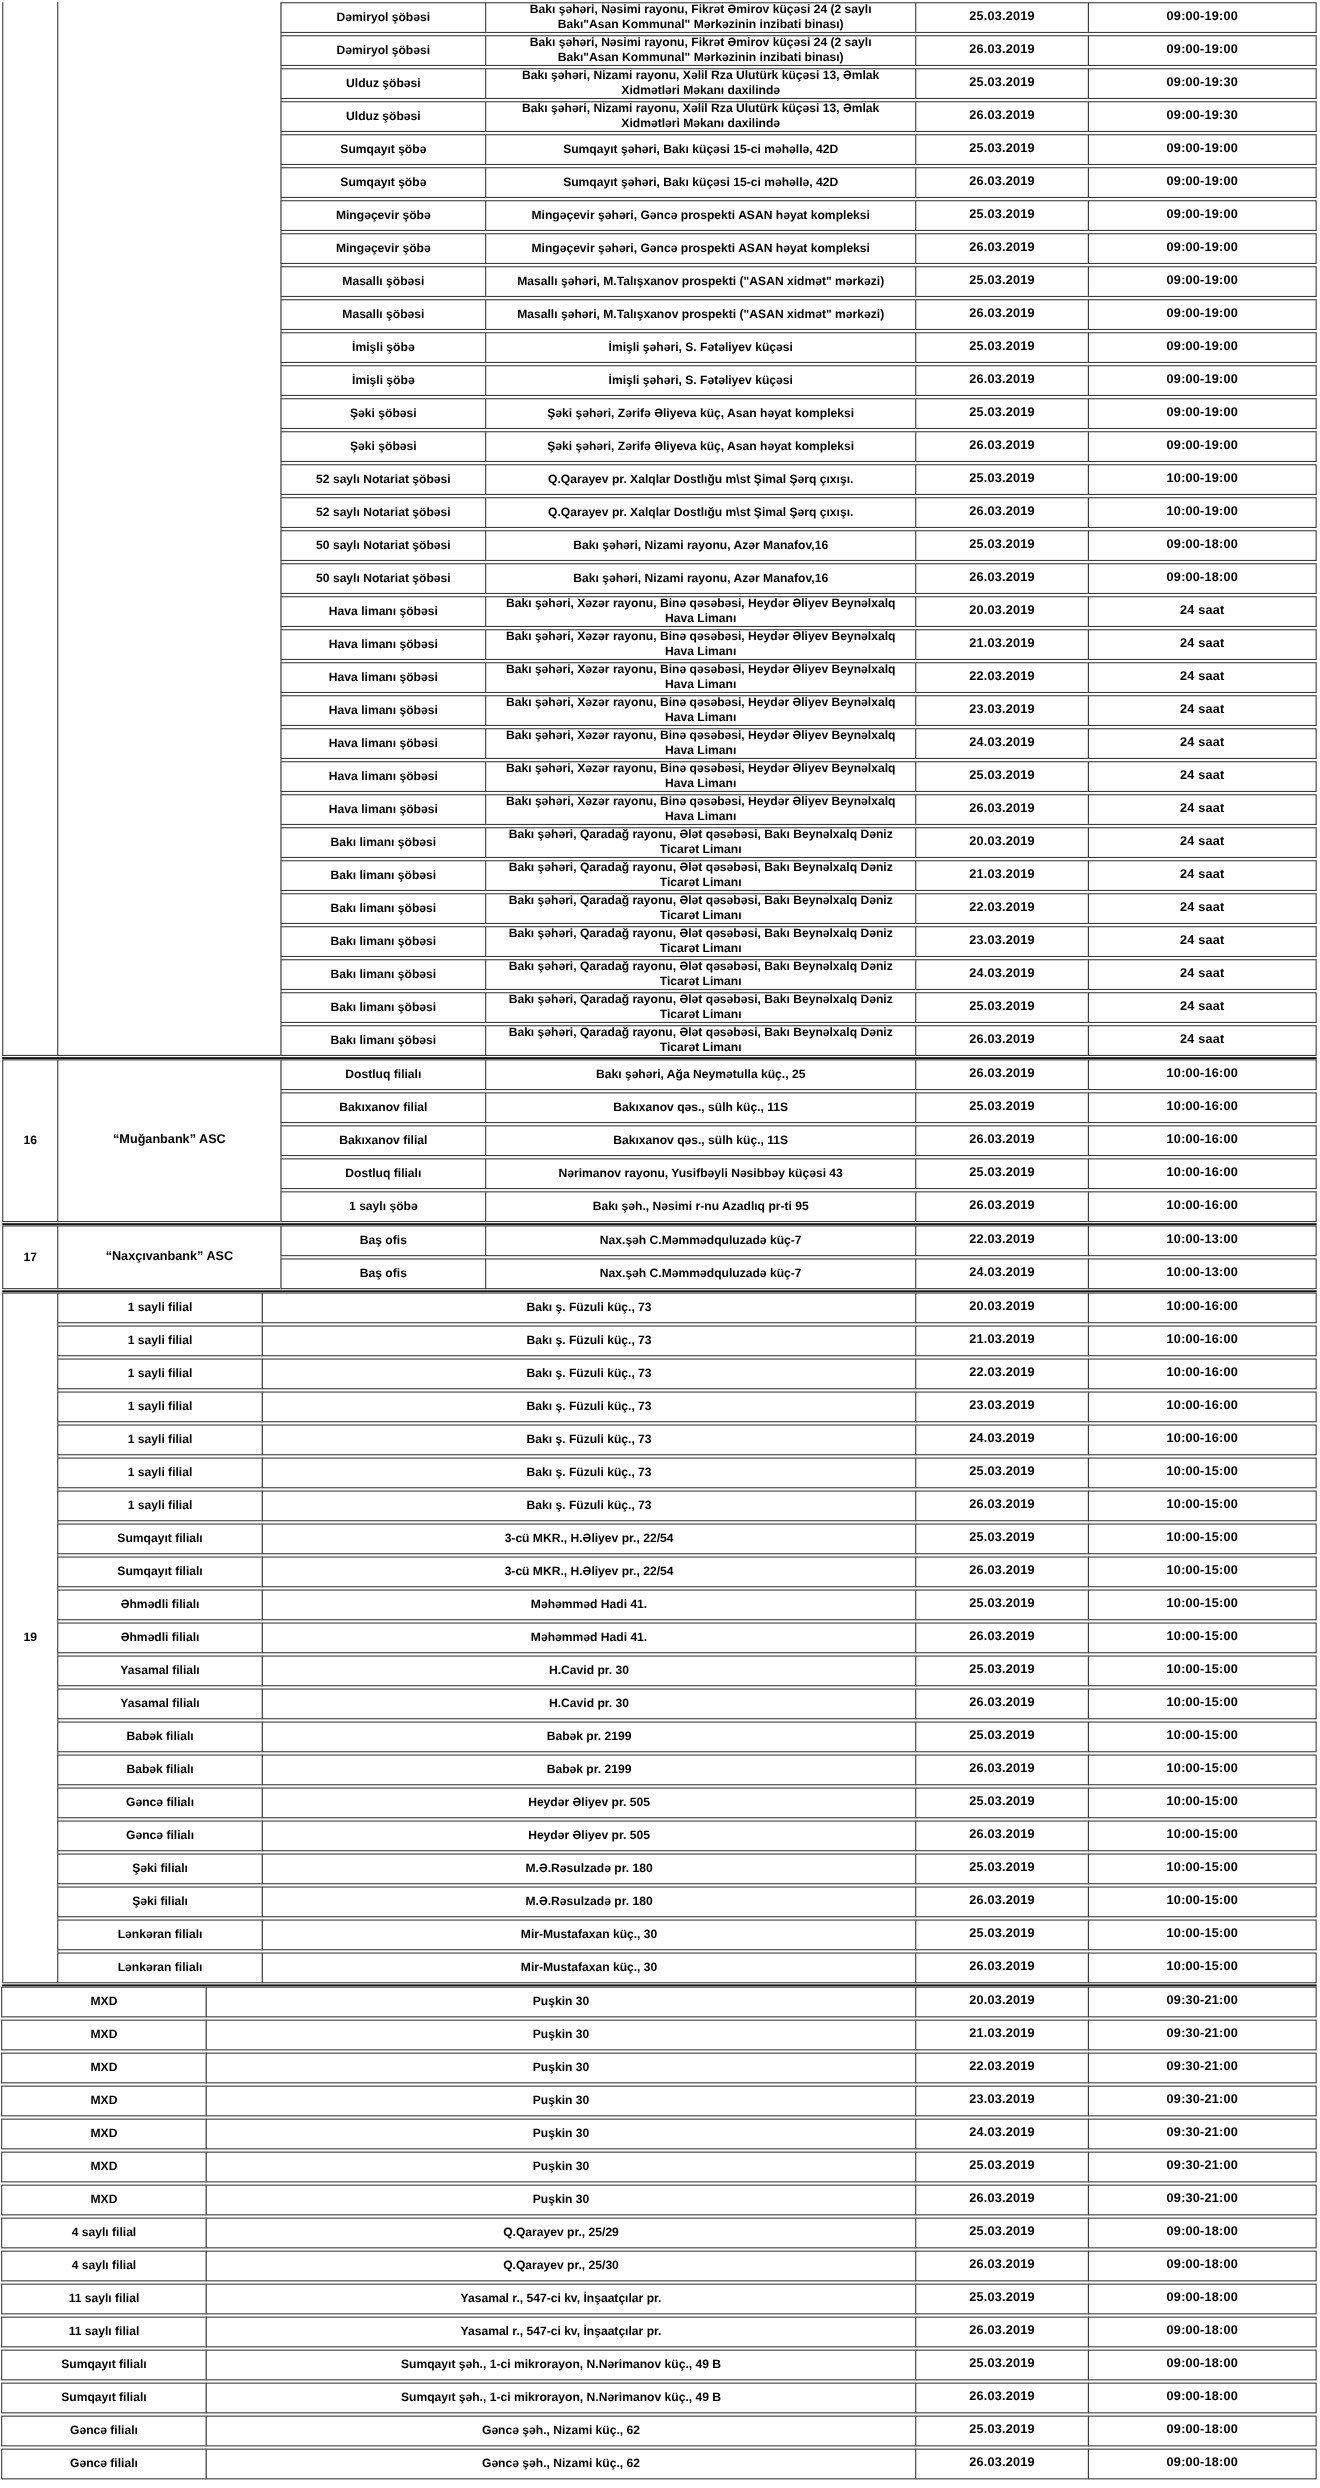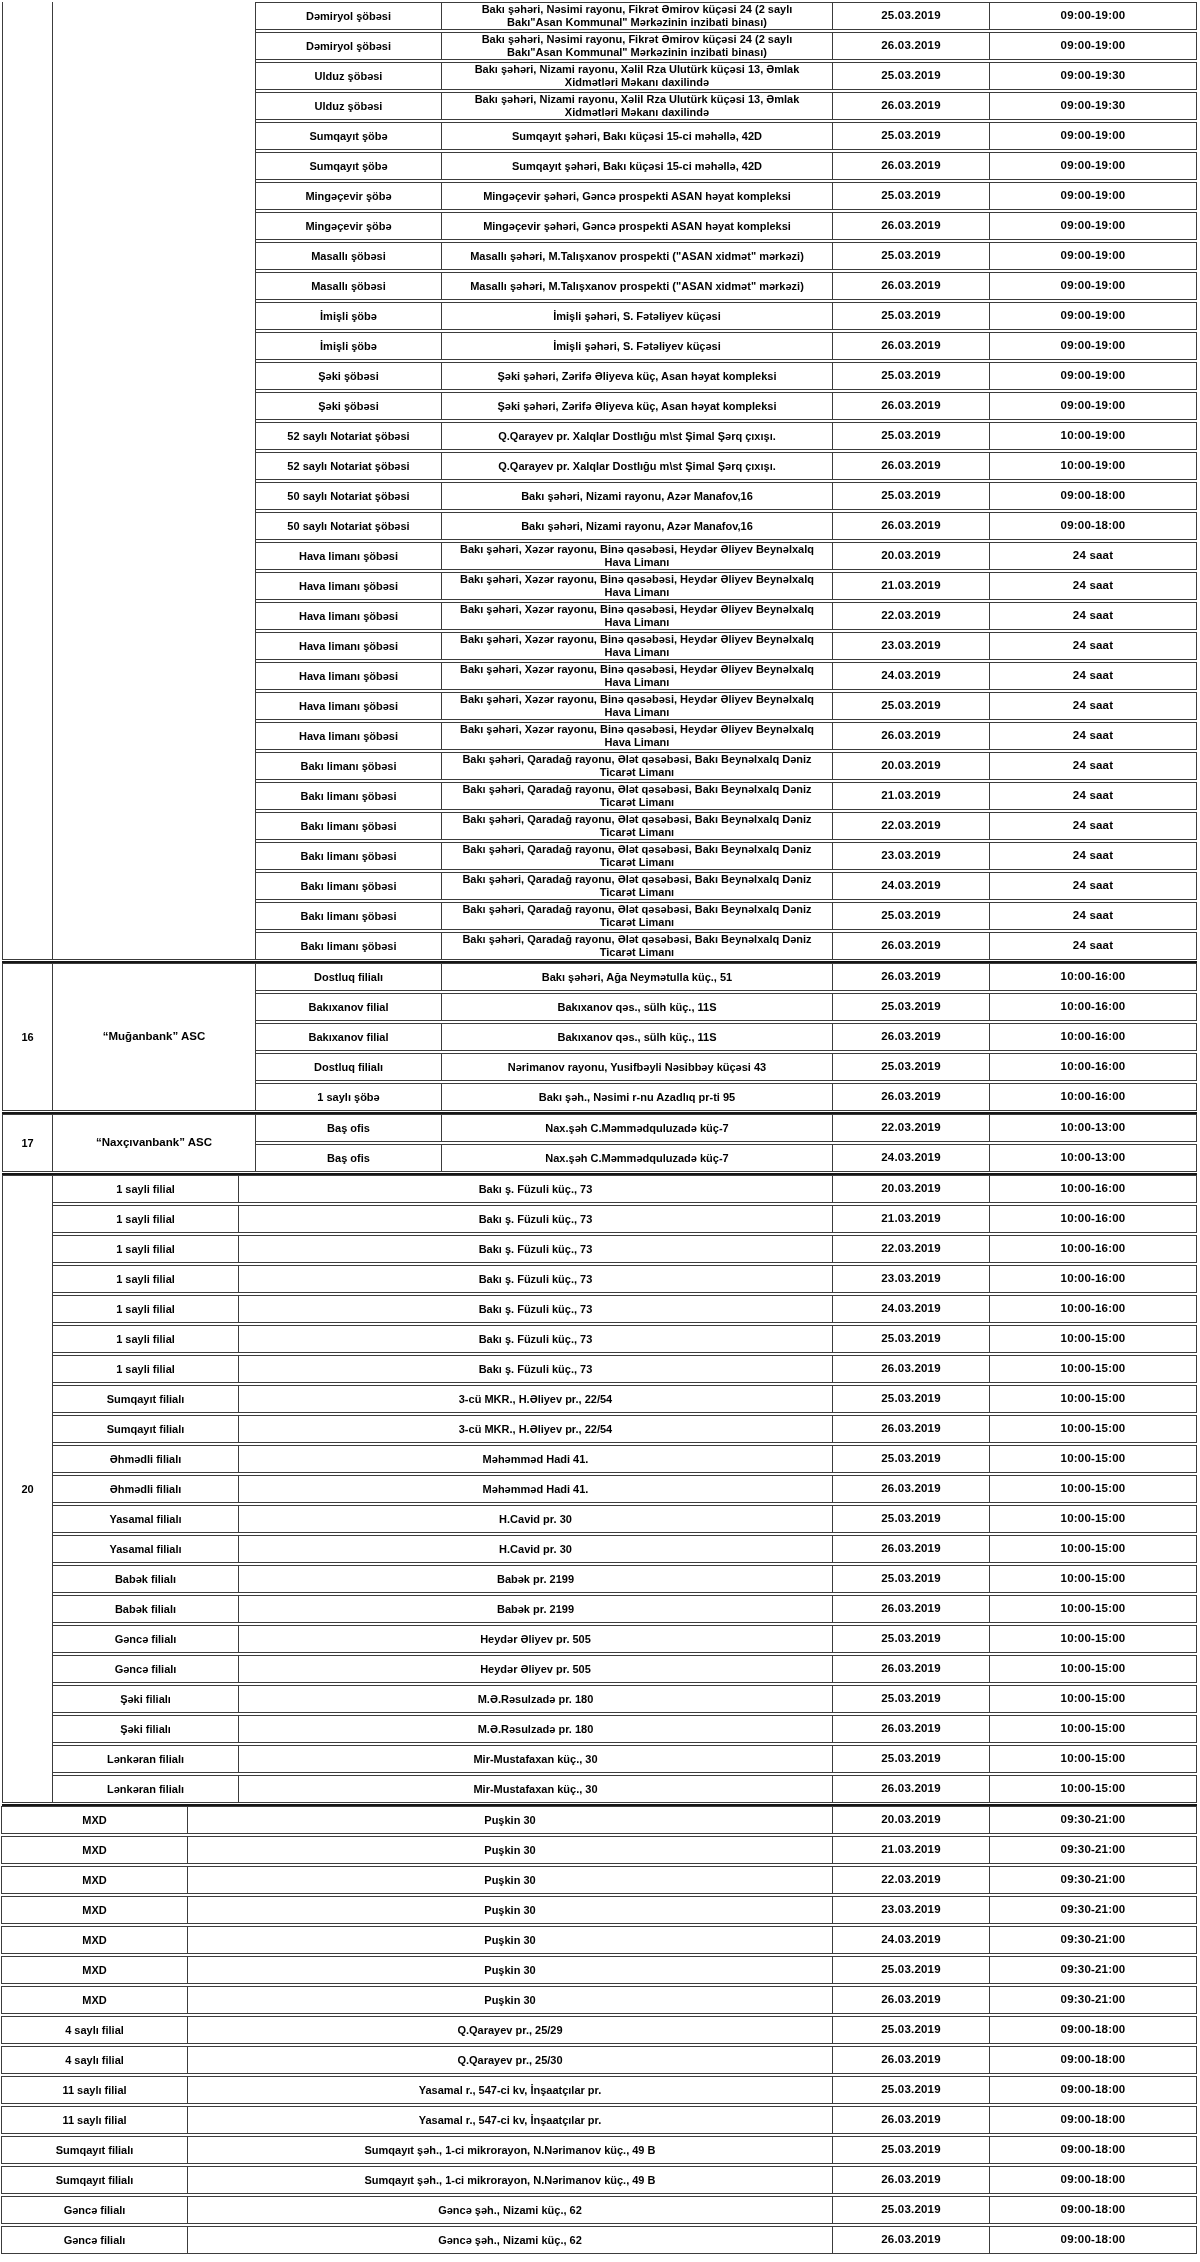--- a/index.html
+++ b/index.html
@@ -235,21 +235,21 @@
     <div class="cell hours">24 saat</div>
   </div>
       </div>
   </div>
     <div class="section">
     <div class="cell num">16</div>
     <div class="cell bank">“Muğanbank” ASC</div>
     <div class="rows">
         <div class="row">
     <div class="cell branch">Dostluq filialı</div>
-    <div class="cell addr">Bakı şəhəri, Ağa Neymətulla küç., 51</div>
+    <div class="cell addr">Bakı şəhəri, Ağa Neymətulla küç., 25</div>
     <div class="cell date">26.03.2019</div>
     <div class="cell hours">10:00-16:00</div>
   </div>
         <div class="row">
     <div class="cell branch">Bakıxanov filial</div>
     <div class="cell addr">Bakıxanov qəs., sülh küç., 11S</div>
     <div class="cell date">25.03.2019</div>
     <div class="cell hours">10:00-16:00</div>
   </div>
         <div class="row">
@@ -284,21 +284,21 @@
   </div>
         <div class="row">
     <div class="cell branch">Baş ofis</div>
     <div class="cell addr">Nax.şəh C.Məmmədquluzadə küç-7</div>
     <div class="cell date">24.03.2019</div>
     <div class="cell hours">10:00-13:00</div>
   </div>
       </div>
   </div>
     <div class="section">
-    <div class="cell num">20</div>
+    <div class="cell num">19</div>
     <div class="rows">
         <div class="row">
     <div class="cell branch">1 sayli filial</div>
     <div class="cell addr">Bakı ş. Füzuli küç., 73</div>
     <div class="cell date">20.03.2019</div>
     <div class="cell hours">10:00-16:00</div>
   </div>
         <div class="row">
     <div class="cell branch">1 sayli filial</div>
     <div class="cell addr">Bakı ş. Füzuli küç., 73</div>

